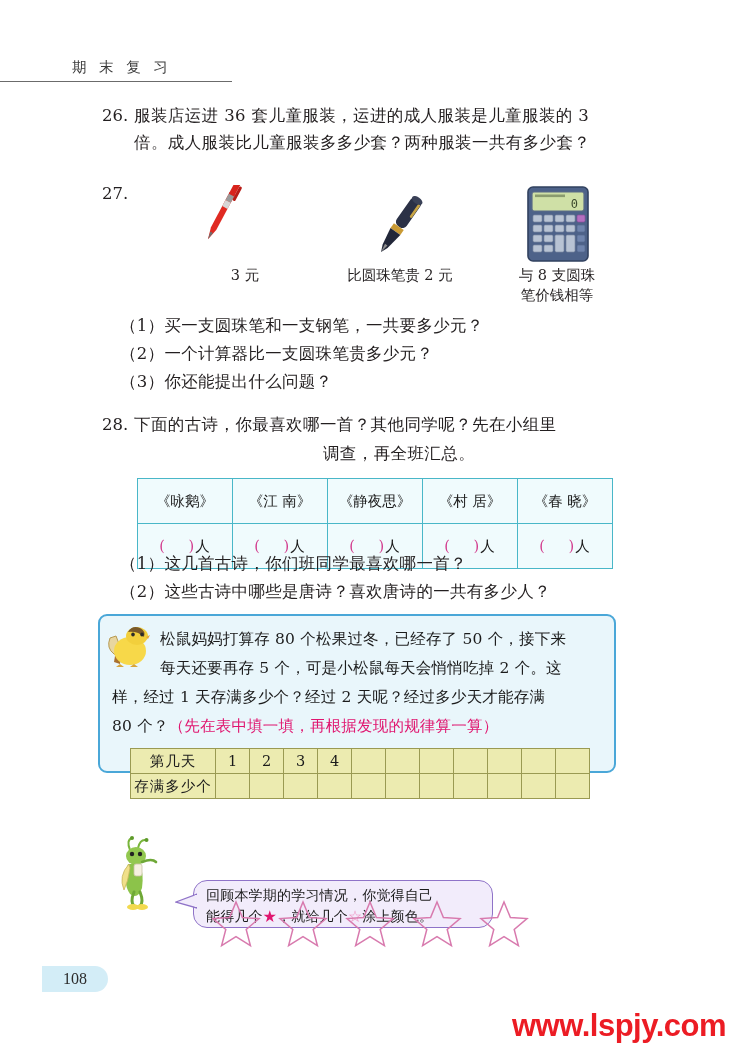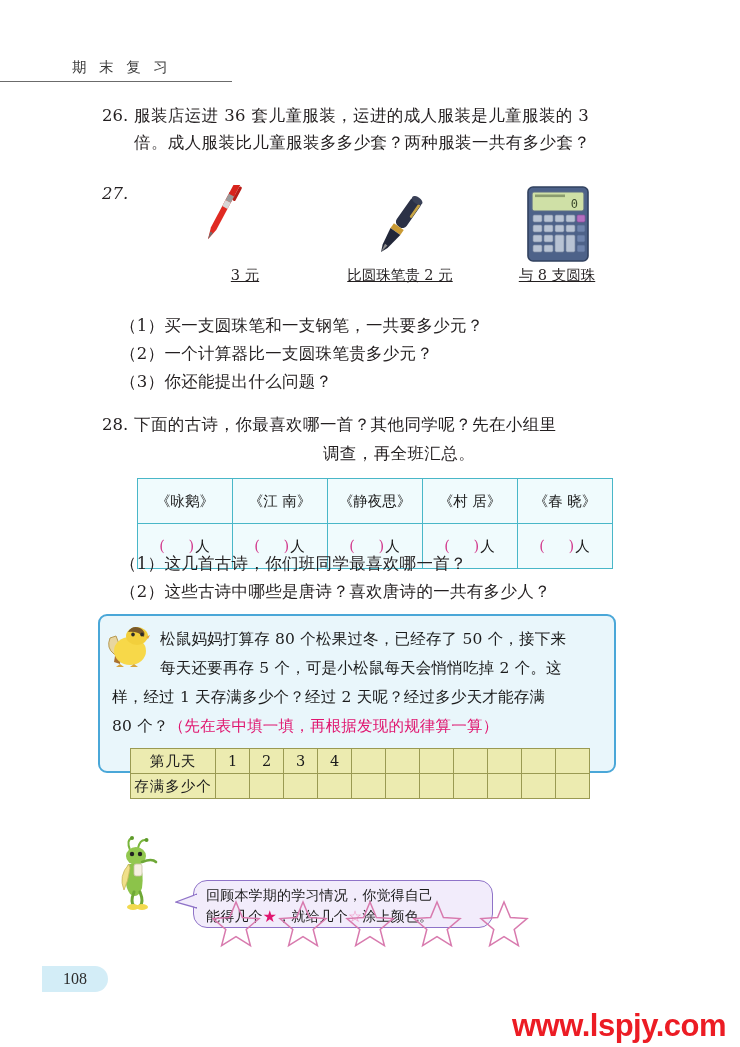--- a/index.html
+++ b/index.html
@@ -87,21 +87,20 @@
   }
   .pic-cap {
     position: absolute;
     left: 0;
     top: 80px;
     width: 170px;
     text-align: center;
     font-size: 14.5px;
     line-height: 20px;
     color: #231f20;
-    text-decoration: underline;
   }
 
   
   .poem-table {
     position: absolute;
     left: 137px;
     top: 478px;
     width: 476px;
     border-collapse: collapse;
     table-layout: fixed;
@@ -266,21 +265,21 @@
 
 <div class="runhead">
   <div class="runhead-text">期 末 复 习</div>
   <div class="runhead-rule"></div>
 </div>
 
 <div class="qnum" style="left:102px; top:102px;">26.</div>
 <div class="q" style="left:134px; top:102px; width:530px;">服装店运进 36 套儿童服装，运进的成人服装是儿童服装的 3</div>
 <div class="q" style="left:134px; top:129px; width:530px;">倍。成人服装比儿童服装多多少套？两种服装一共有多少套？</div>
 
-<div class="qnum" style="left:102px; top:180px;font-style:italic;">27.</div>
+<div class="qnum" style="left:102px; top:180px;">27.</div>
 
 <div class="pic-row">
 
   <div class="pic-cell" style="left:60px;">
     <div class="pic-art">
       <svg width="170" height="80" viewBox="0 0 170 80">
         <g transform="rotate(28 85 40)">
           <path d="M56 18 L62 18 L62 58 L59 70 L56 58 Z" fill="#e02a22"></path>
           <rect x="56" y="18" width="6" height="9" fill="#9a9a9a"></rect>
           <rect x="56" y="27" width="6" height="7" fill="#d7d7d7"></rect>
@@ -334,20 +333,21 @@
         </g>
         <rect x="105" y="30" width="8" height="7" rx="1.4" fill="#b46fc0" stroke="#8d4f9b" stroke-width="0.7"></rect>
         <rect x="105" y="40" width="8" height="7" rx="1.4" fill="#6f84ad" stroke="#55688d" stroke-width="0.7"></rect>
         <rect x="105" y="50" width="8" height="7" rx="1.4" fill="#6f84ad" stroke="#55688d" stroke-width="0.7"></rect>
         <rect x="94" y="50" width="9" height="17" rx="1.4" fill="#b8c3d4" stroke="#7d8aa0" stroke-width="0.7"></rect>
         <rect x="105" y="60" width="8" height="7" rx="1.4" fill="#6f84ad" stroke="#55688d" stroke-width="0.7"></rect>
       </svg>
     </div>
     <div class="pic-cap">
       <div>与 8 支圆珠</div>
+      <div>笔价钱相等</div>
     </div>
   </div>
 </div>
 
 <div class="sub" style="left:120px; top:312px;">（1）买一支圆珠笔和一支钢笔，一共要多少元？</div>
 <div class="sub" style="left:120px; top:340px;">（2）一个计算器比一支圆珠笔贵多少元？</div>
 <div class="sub" style="left:120px; top:368px;">（3）你还能提出什么问题？</div>
 
 <div class="qnum" style="left:102px; top:411px;">28.</div>
 <div class="q" style="left:134px; top:411px; width:530px;">下面的古诗，你最喜欢哪一首？其他同学呢？先在小组里</div>

